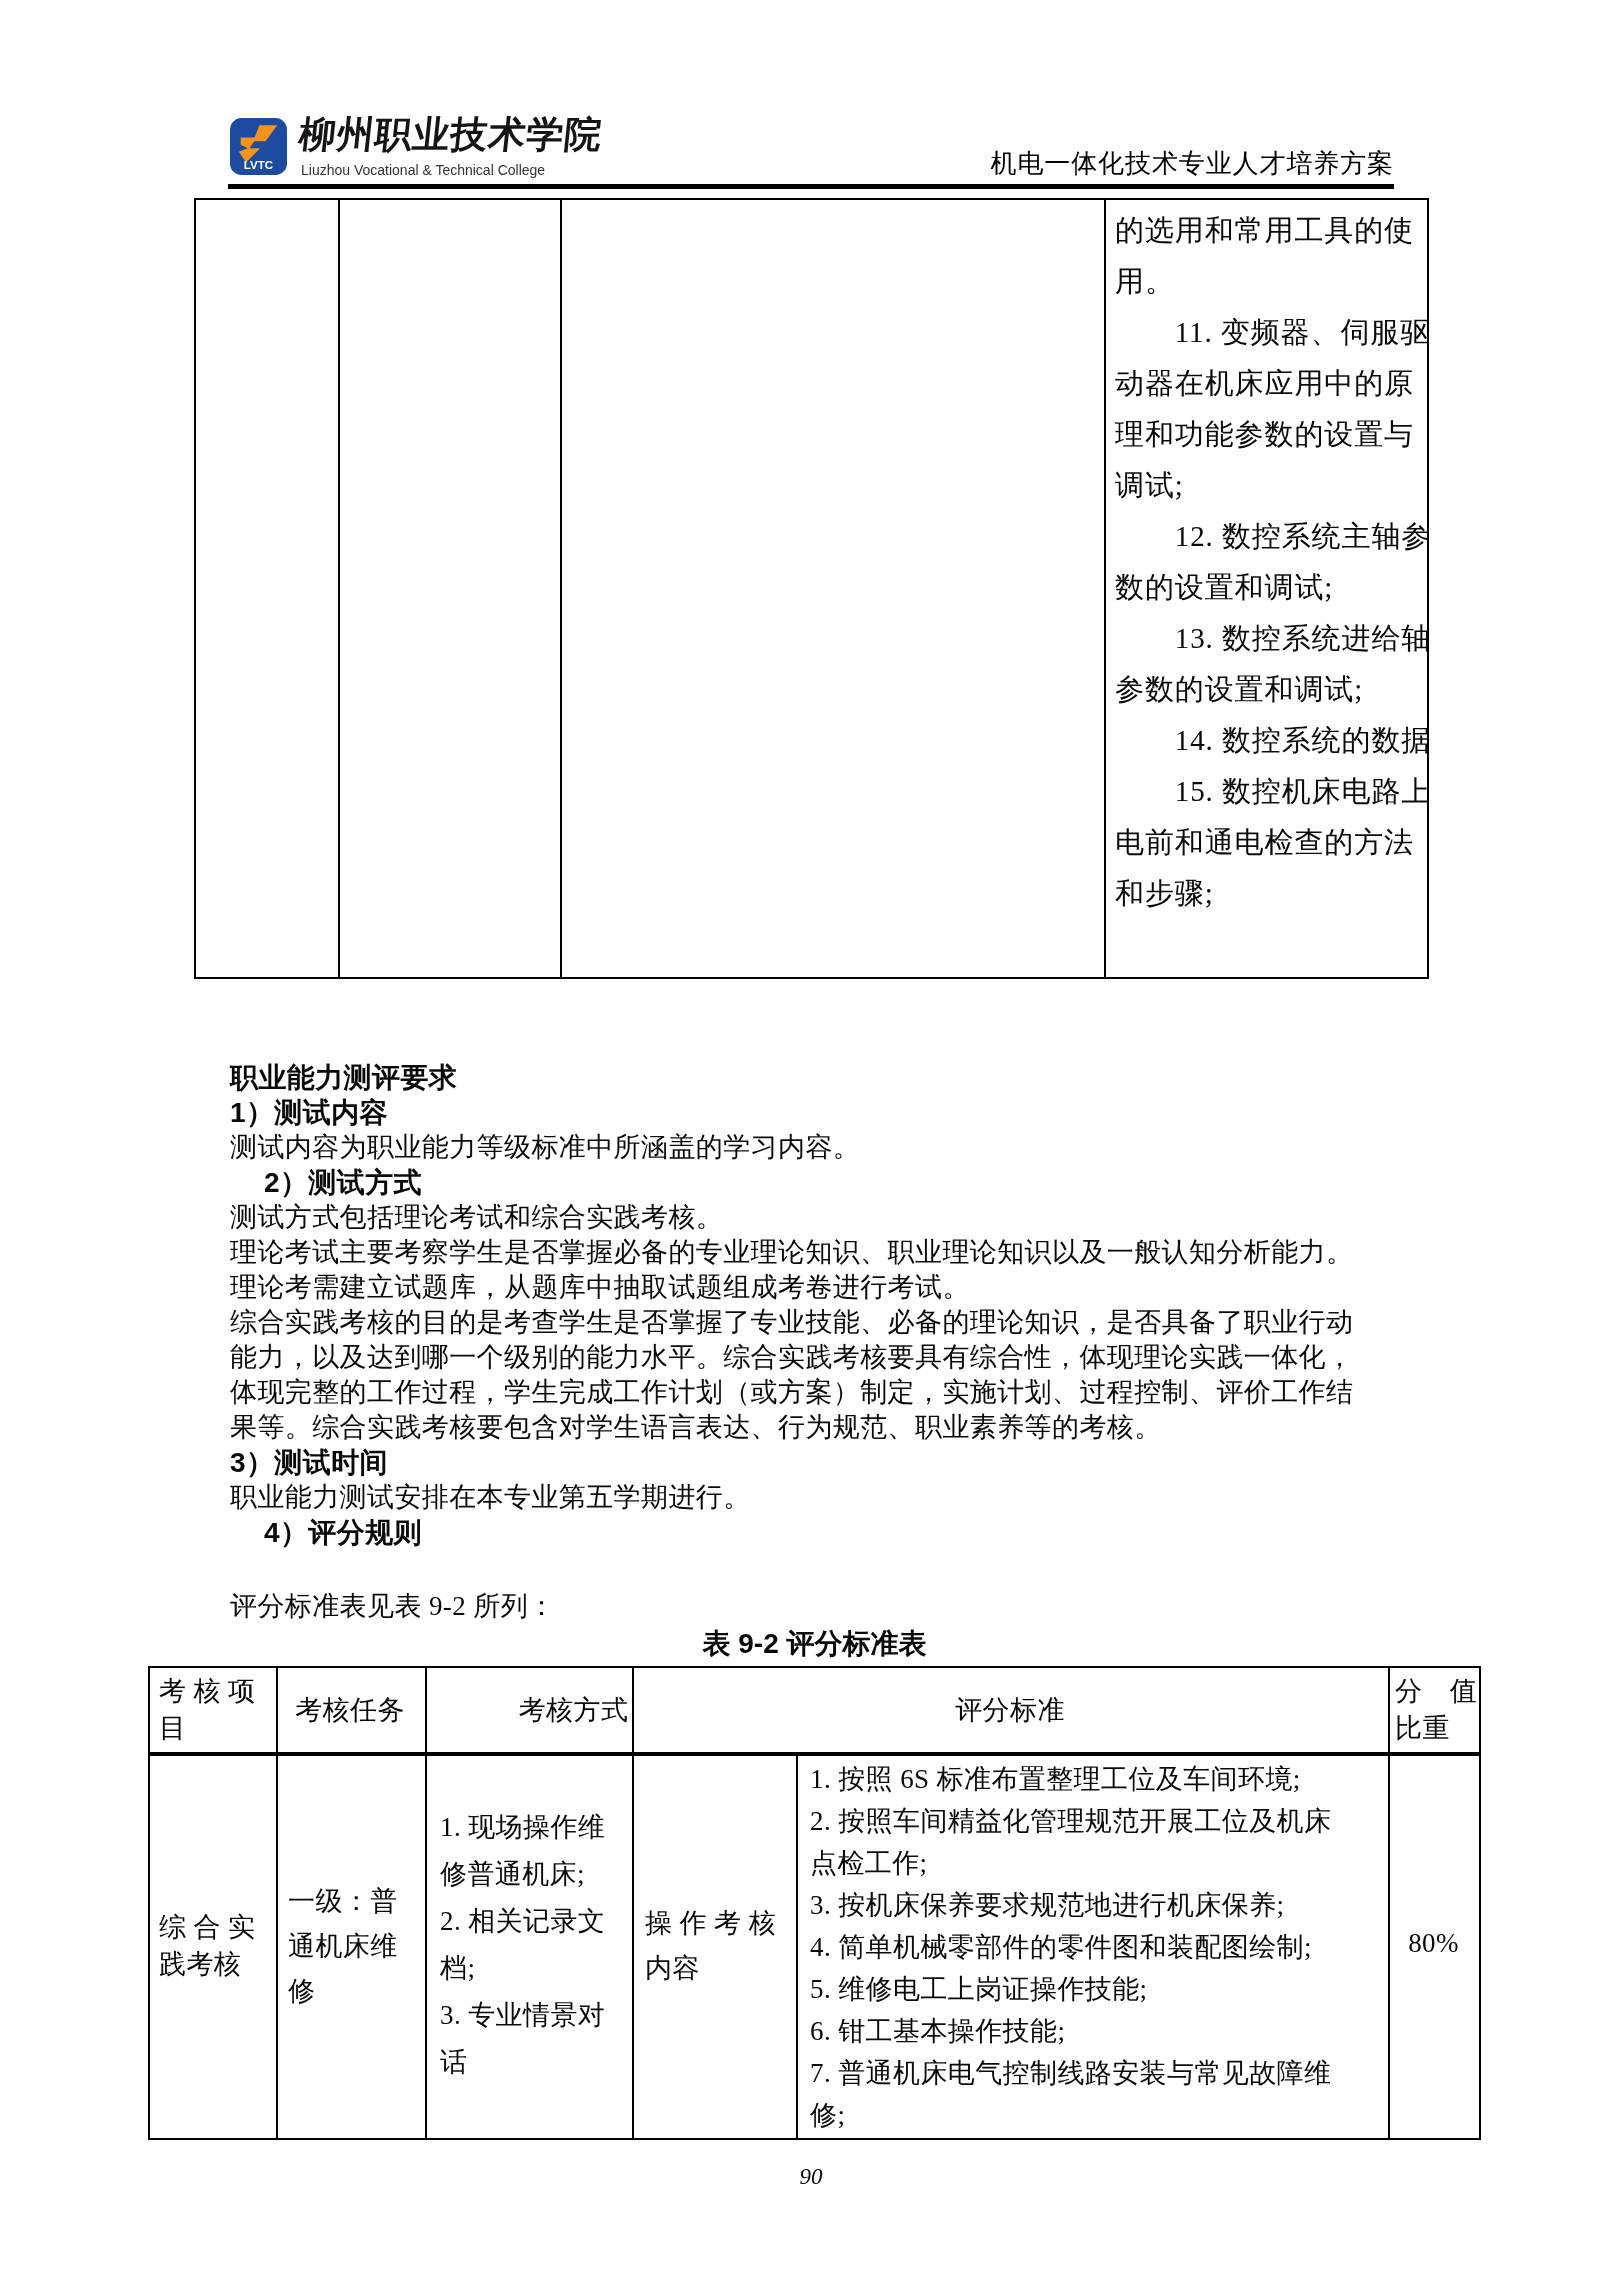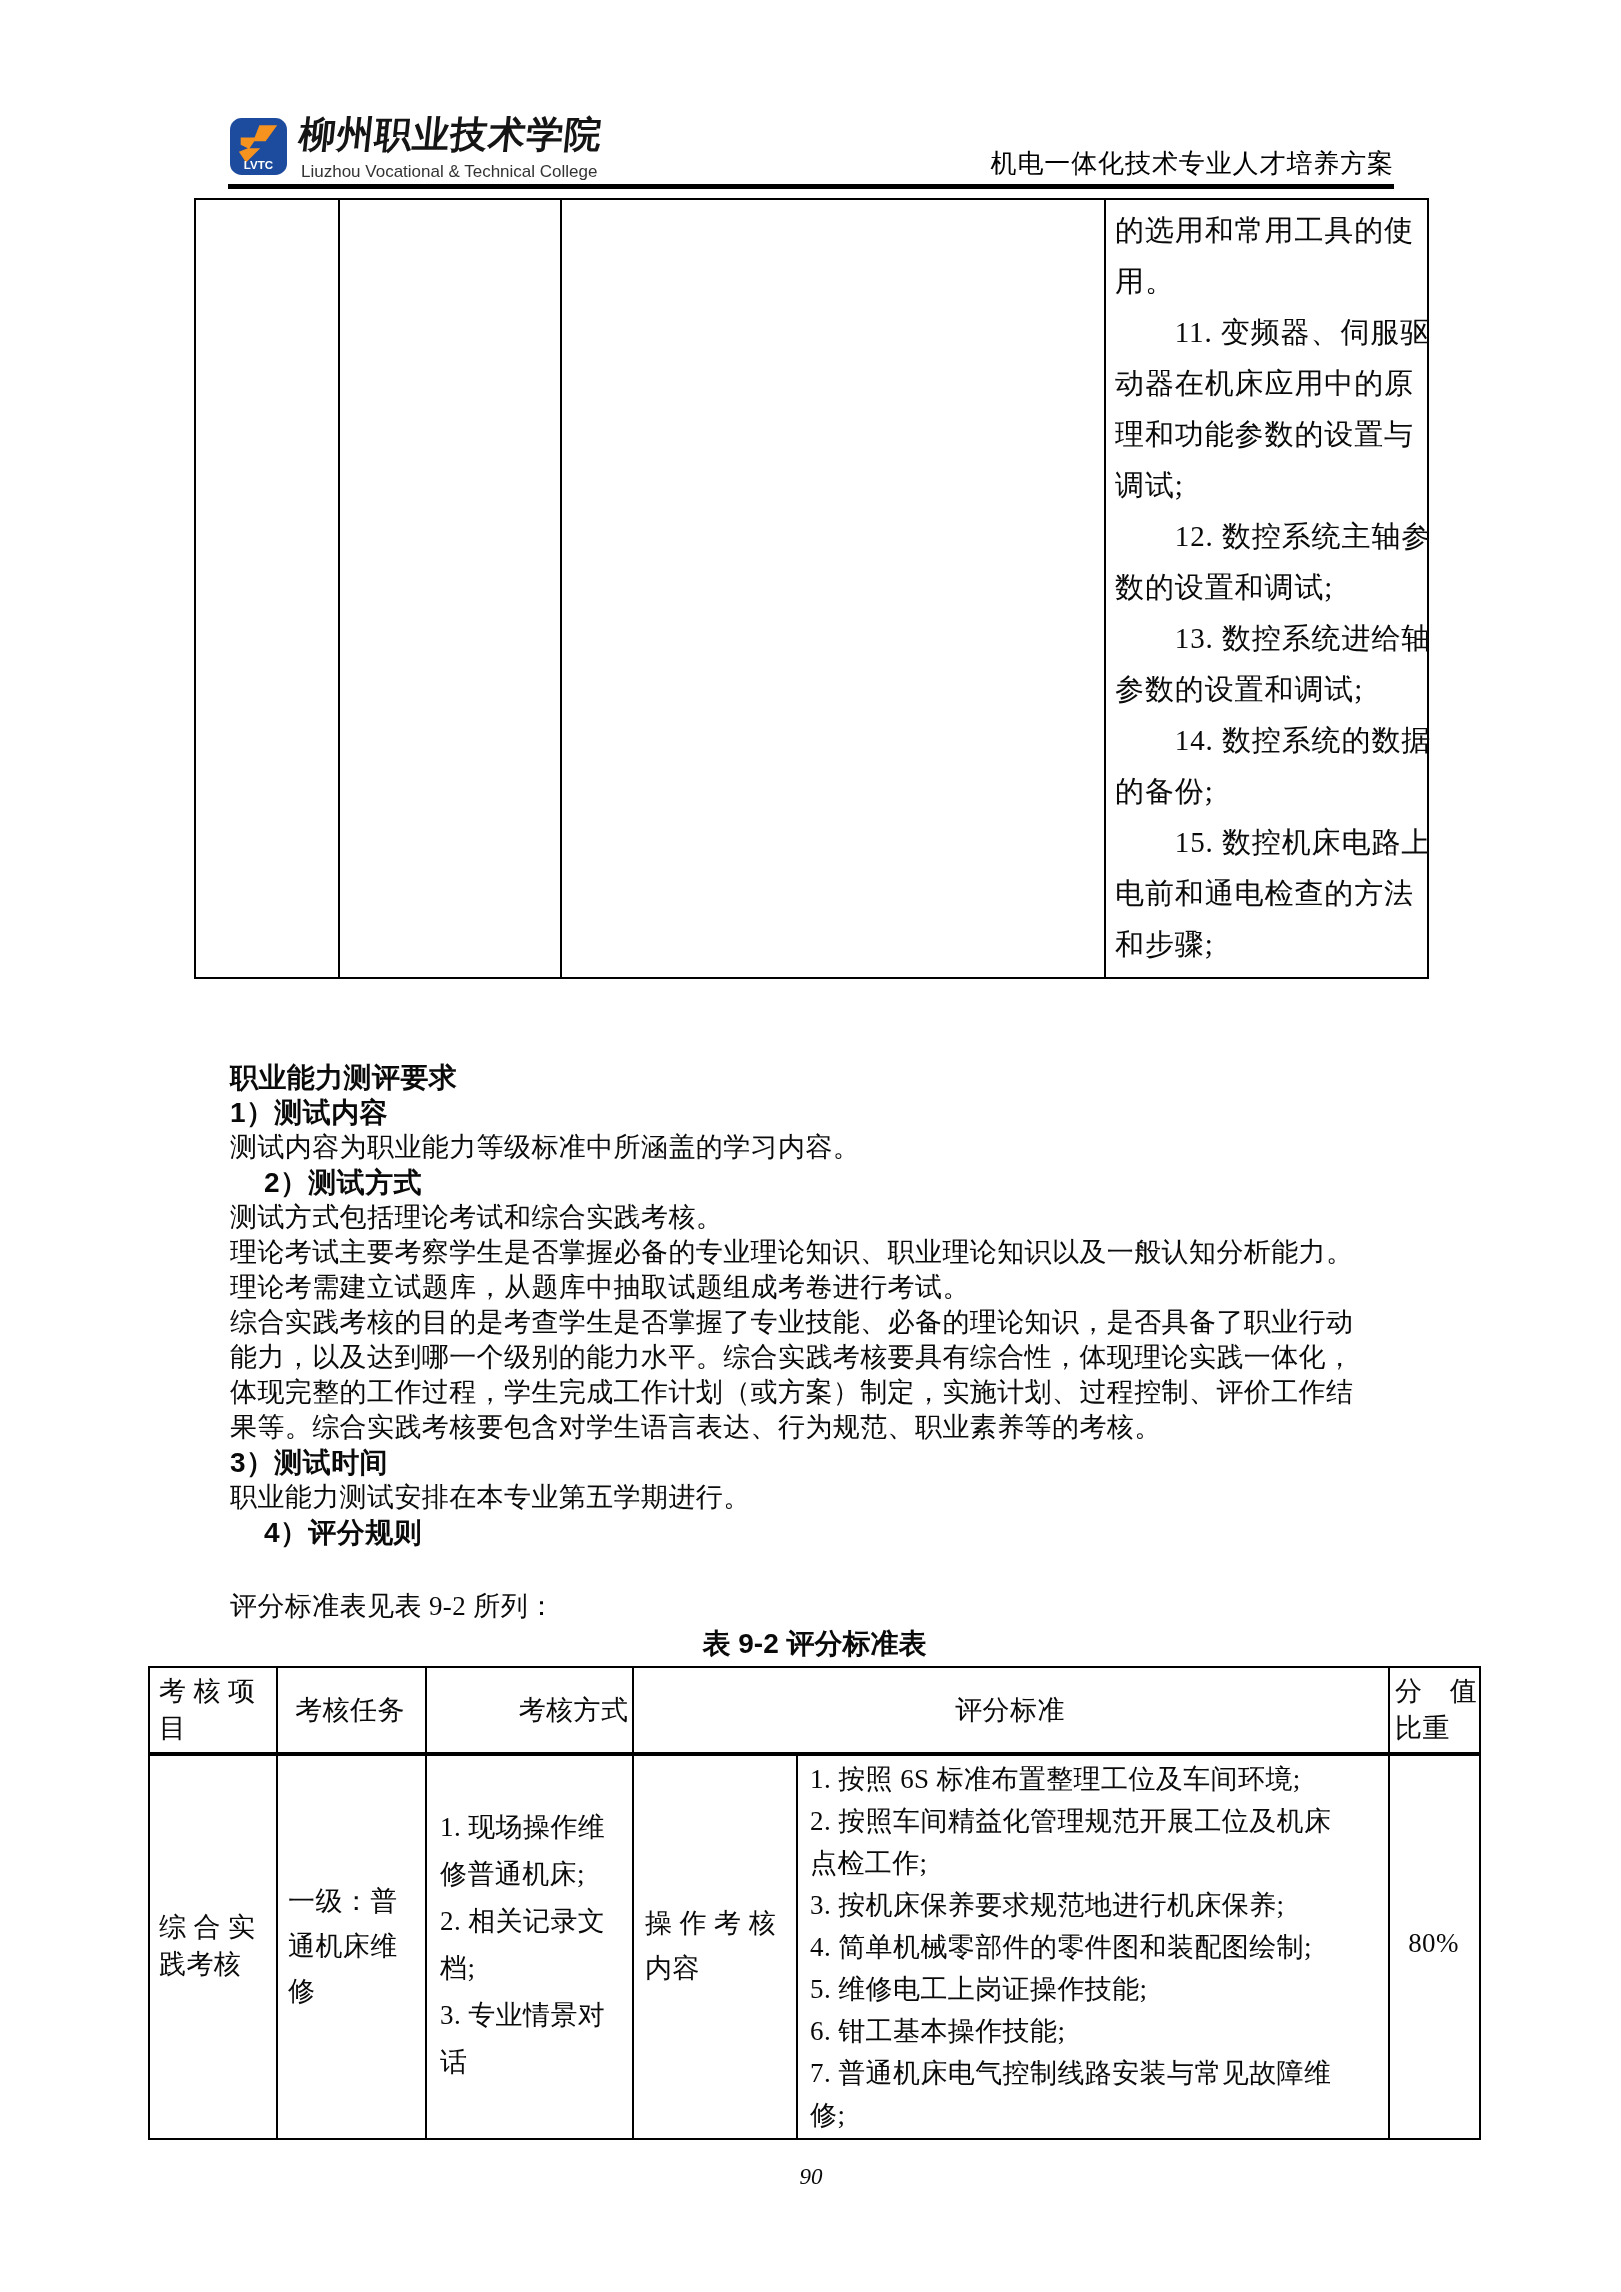--- a/index.html
+++ b/index.html
@@ -14,21 +14,21 @@
   .abs{position:absolute;}
   .serif{font-family:"Liberation Serif","DejaVu Serif",serif;}
   .gothic{font-family:"Liberation Sans","DejaVu Sans",sans-serif;font-weight:bold;}
 
   
   #logo{left:230px;top:118px;width:57px;height:57px;}
   #college-cn{
     left:299px;top:110px;font-size:37px;font-weight:bold;
     letter-spacing:0.9px;transform:skewX(-6deg);color:#151515;white-space:nowrap;
   }
-  #college-en{left:301px;top:162px;font-size:17px;color:#333;
+  #college-en{left:301px;top:162px;font-size:14px;color:#333;
     font-family:"Liberation Sans","DejaVu Sans",sans-serif;white-space:nowrap;}
   #doc-title{left:802px;top:146px;width:592px;text-align:right;font-size:26px;
     letter-spacing:0.9px;white-space:nowrap;color:#000;}
   #header-rule{left:228px;top:184px;width:1166px;height:5.3px;background:#000;}
 
   
   #top-table{left:194px;top:198px;width:1235px;height:781px;border:2.7px solid #000;box-sizing:border-box;}
   #top-table .vline{position:absolute;top:0;bottom:0;width:1.8px;background:#000;}
   #tt-col4{position:absolute;left:919px;top:5.3px;width:307px;}
   #tt-col4 .tline{height:51px;line-height:51px;font-size:29px;white-space:nowrap;letter-spacing:0.9px;}
@@ -83,21 +83,20 @@
         <div class="tline">用。</div>
         <div class="tline">　　11. 变频器、伺服驱</div>
         <div class="tline">动器在机床应用中的原</div>
         <div class="tline">理和功能参数的设置与</div>
         <div class="tline">调试;</div>
         <div class="tline">　　12. 数控系统主轴参</div>
         <div class="tline">数的设置和调试;</div>
         <div class="tline">　　13. 数控系统进给轴</div>
         <div class="tline">参数的设置和调试;</div>
         <div class="tline">　　14. 数控系统的数据</div>
-        <div class="tline">的备份;</div>
         <div class="tline">　　15. 数控机床电路上</div>
         <div class="tline">电前和通电检查的方法</div>
         <div class="tline">和步骤;</div>
       </div>
   </div>
 
   <div class="abs serif" id="body-text">
     <div class="bline b-bold">职业能力测评要求</div>
     <div class="bline b-bold">1）测试内容</div>
     <div class="bline">测试内容为职业能力等级标准中所涵盖的学习内容。</div>

